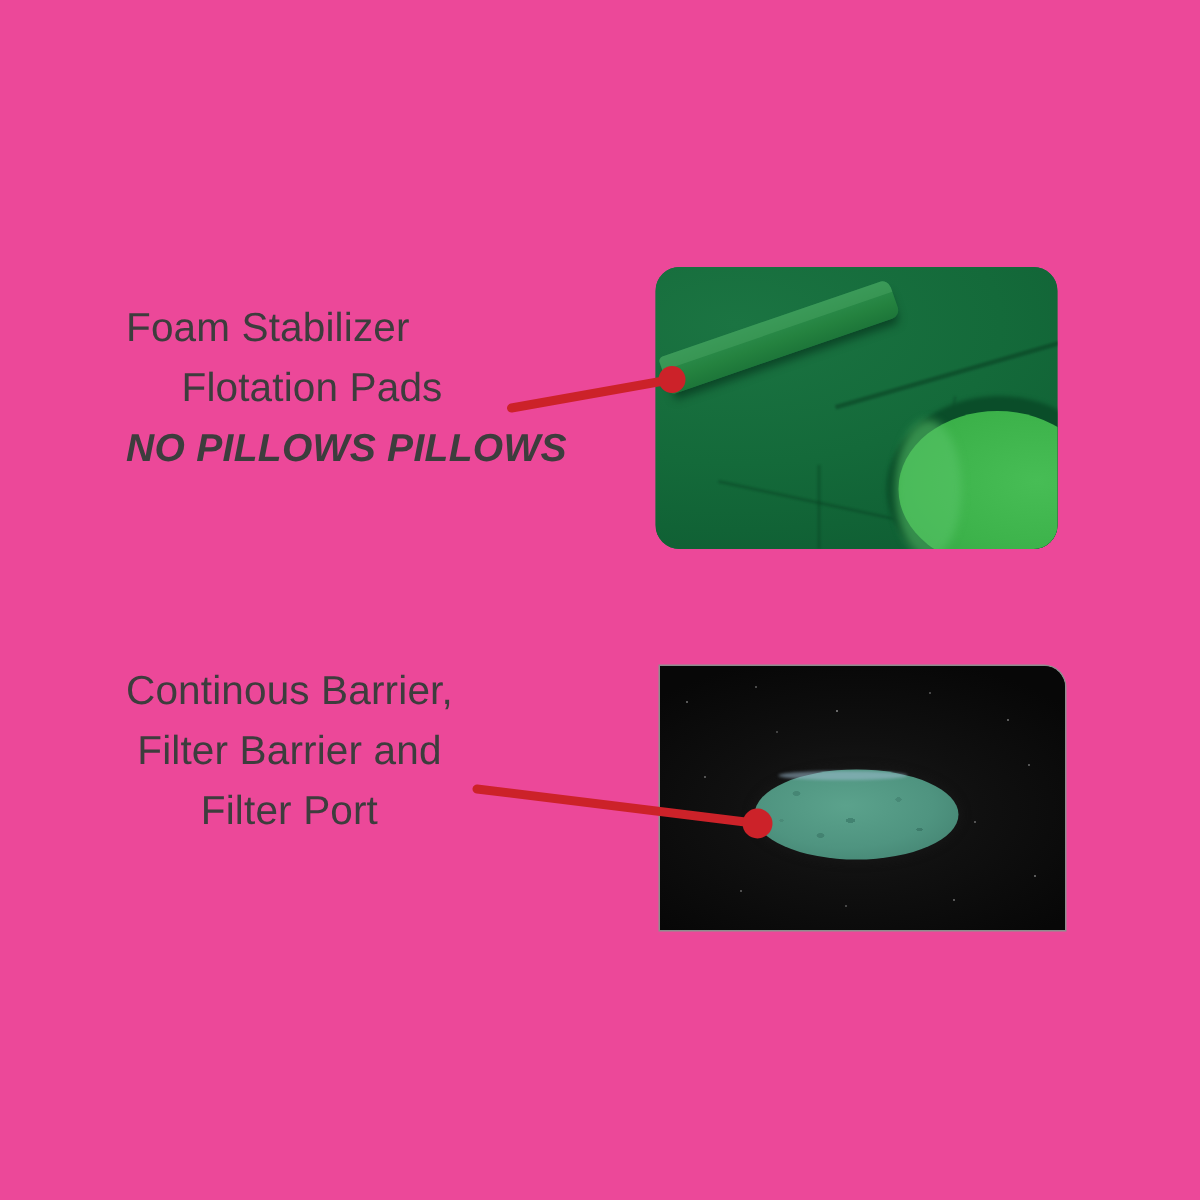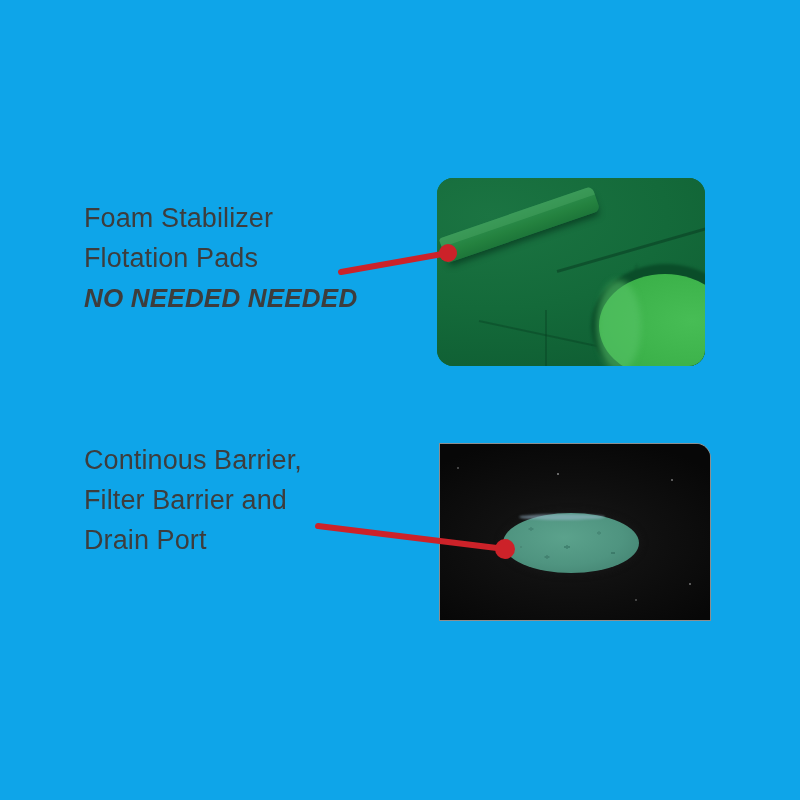--- a/index.html
+++ b/index.html
@@ -12,21 +12,21 @@
     height: 800px;
     position: relative;
     overflow: hidden;
     font-family: "Liberation Sans", sans-serif;
     -webkit-font-smoothing: antialiased;
   }
 
   .stage {
     position: absolute;
     inset: 0;
-    background: #0ea5e9;
+    background: #ec4899;
   }
 
   
   .callout-text {
     position: absolute;
     color: #3b3b3b;
   }
   .callout-text .line {
     font-size: 27px;
     line-height: 40px;
@@ -39,21 +39,21 @@
     font-size: 26px;
     line-height: 40px;
     font-weight: 700;
     font-style: italic;
     letter-spacing: 0.2px;
     white-space: nowrap;
     color: #2f2f2f;
   }
 
   #callout-top-text  { left: 84px;  top: 198px; }
-  #callout-bot-text  { left: 84px;  top: 440px; }
+  #callout-bot-text  { left: 84px;  top: 440px; text-align: center; }
 
   
   .leader-layer {
     position: absolute;
     inset: 0;
     pointer-events: none;
   }
 
   
   #photo-foam-pad {
@@ -232,39 +232,39 @@
     filter: blur(1px);
   }
 </style>
 </head>
 <body style="background: rgb(255, 255, 255);">
 
 <div class="stage">
 
   <div id="callout-top-text" class="callout-text">
     <div class="line" style="color: rgb(61, 61, 61);">Foam Stabilizer</div>
-    <div class="line" style="color: rgb(61, 61, 61);">Flotation Pads</div>
-    <div class="emph" style="color: rgb(61, 61, 61);">NO NEEDED NEEDED</div>
+    <div class="line" style="color: rgb(61, 61, 61); margin-left: 37px;">Flotation Pads</div>
+    <div class="emph" style="color: rgb(61, 61, 61);">NO PILLOWS PILLOWS</div>
   </div>
 
   <div id="photo-foam-pad">
     <div class="panel-base"></div>
     <div class="seam seam-a"></div>
     <div class="seam seam-b"></div>
     <div class="seam seam-c"></div>
     <div class="seam seam-d"></div>
     <div class="arc-shadow"></div>
     <div id="bright-green-blob"></div>
     <div id="foam-pad-strip"></div>
   </div>
 
   <div id="callout-bot-text" class="callout-text">
     <div class="line" style="color: rgb(61, 61, 61);">Continous Barrier,</div>
     <div class="line" style="color: rgb(61, 61, 61);">Filter Barrier and</div>
-    <div class="line" style="color: rgb(61, 61, 61);">Drain Port</div>
+    <div class="line" style="color: rgb(61, 61, 61);">Filter Port</div>
   </div>
 
   <div id="photo-drain-port">
     <div class="dark-base"></div>
     <div class="speckle"></div>
     <div id="drain-port-ellipse">
       <div class="mottle"></div>
       <div class="rim-hilite"></div>
     </div>
   </div>

